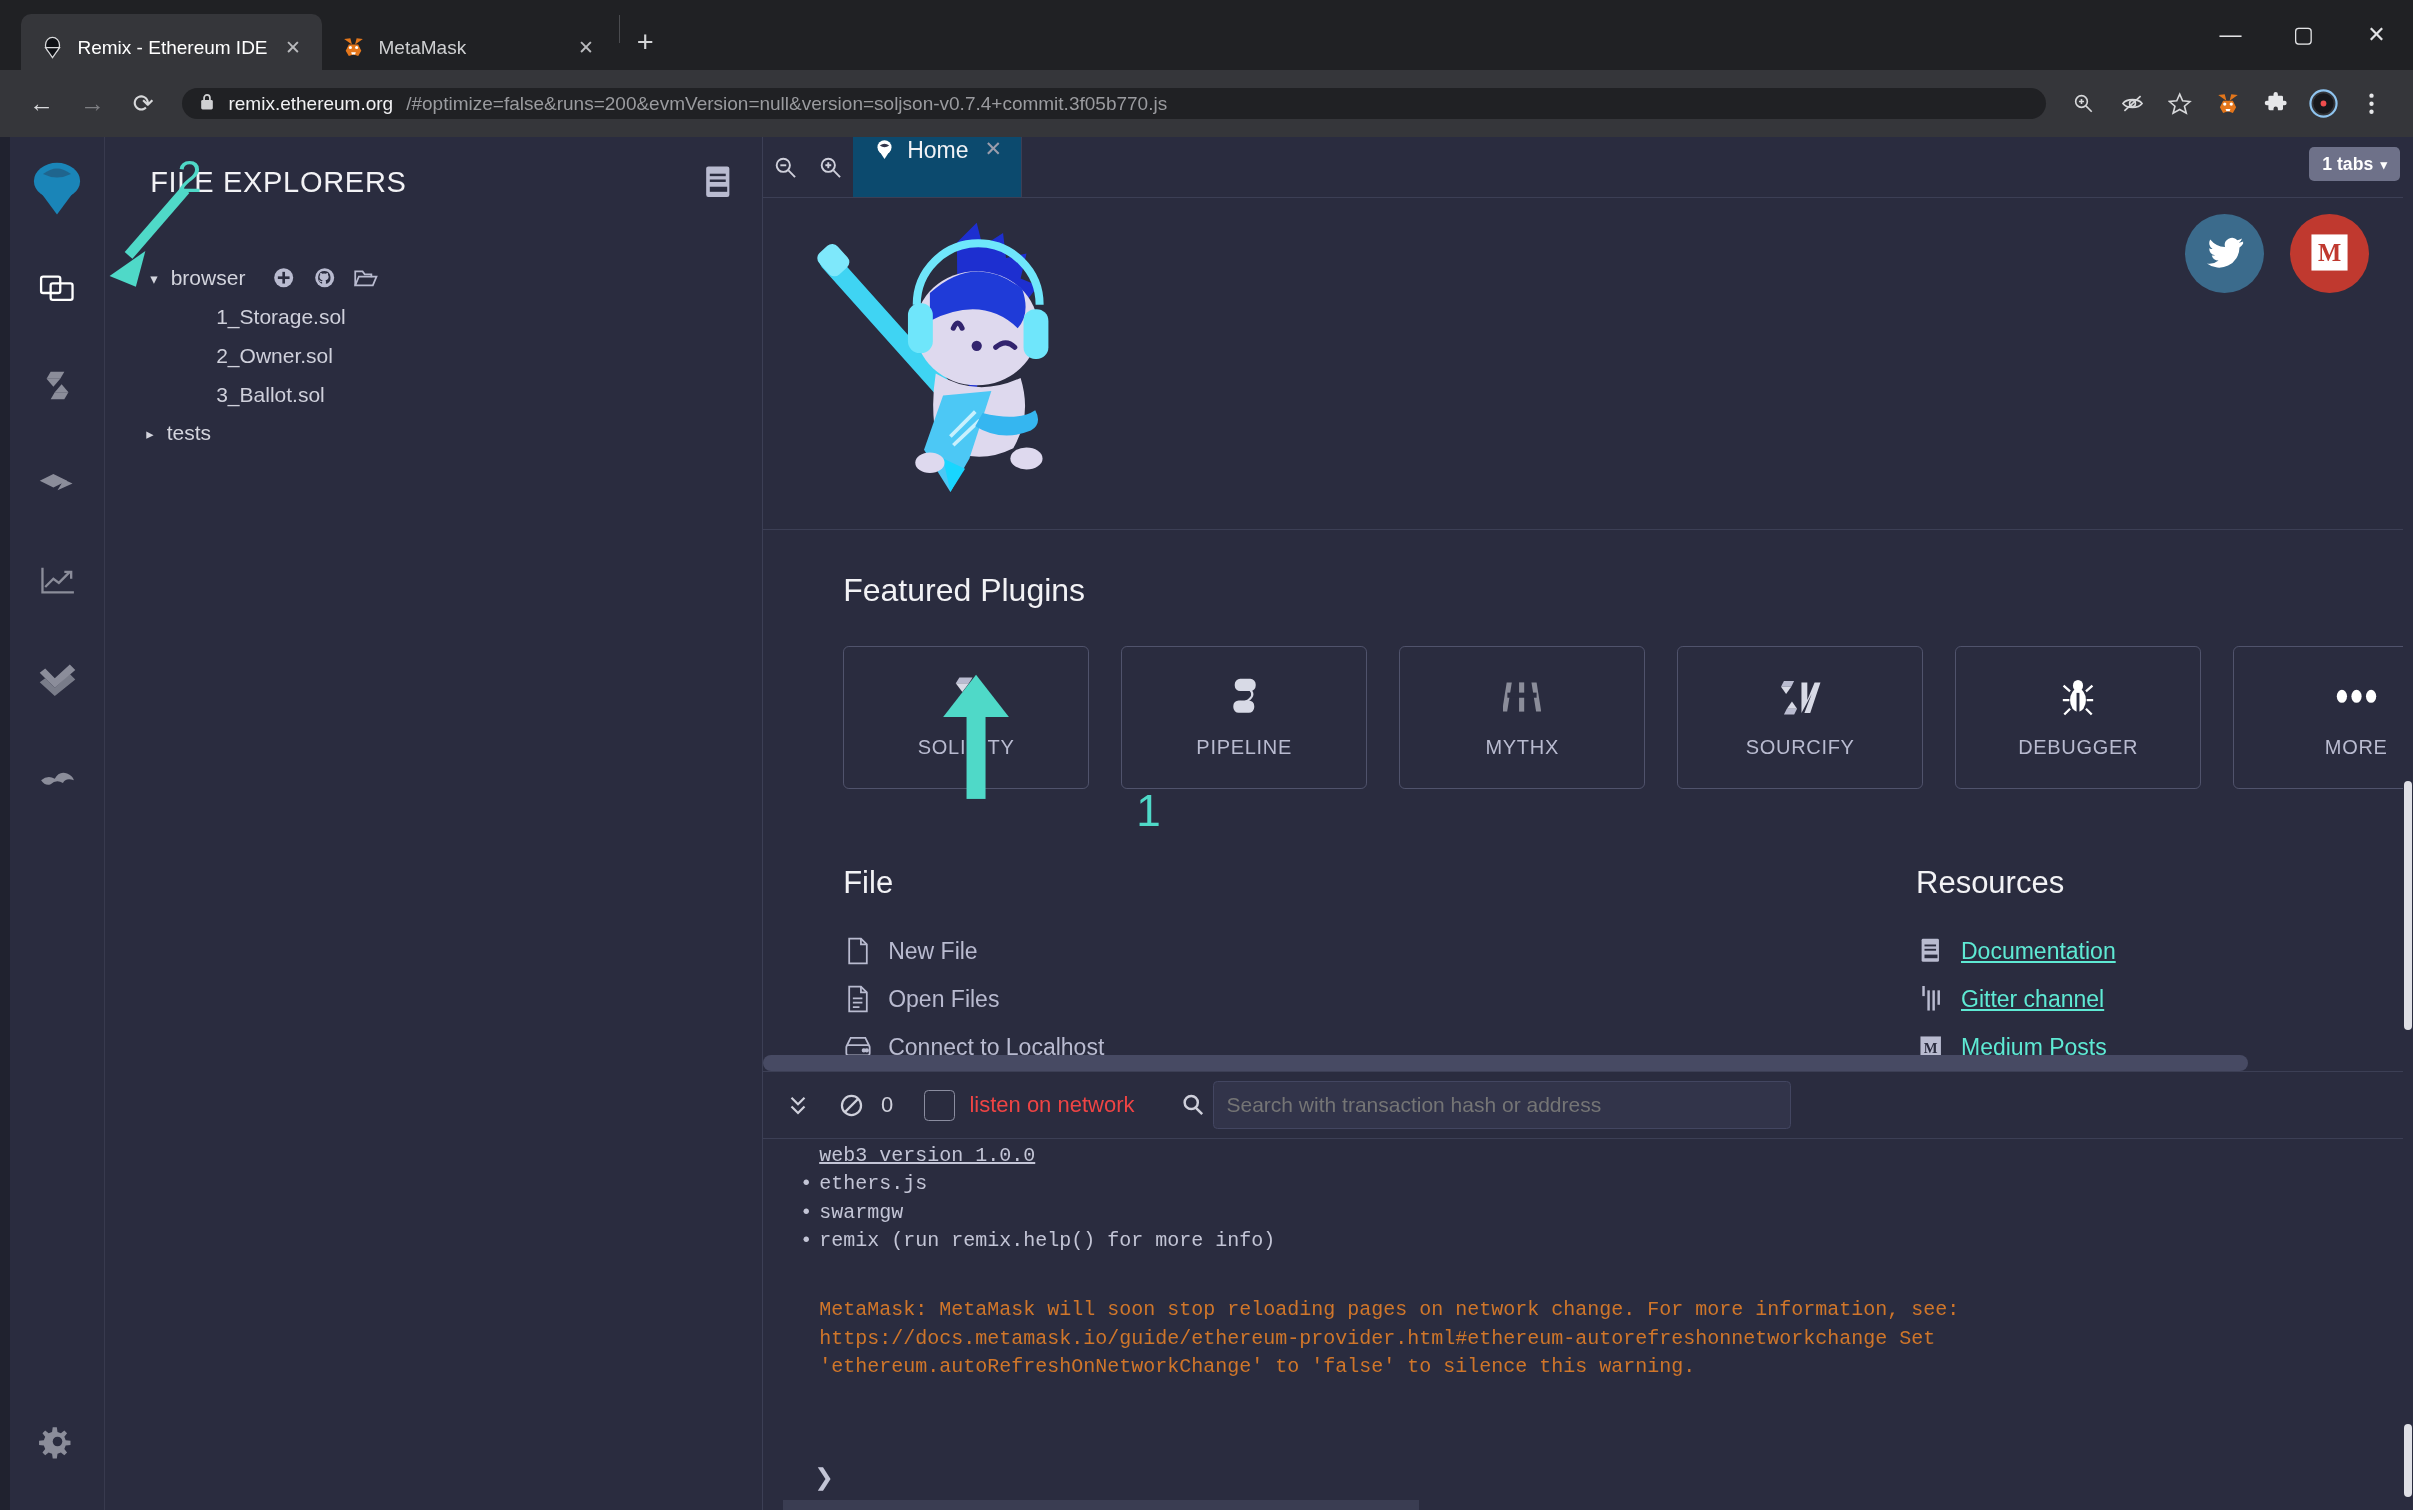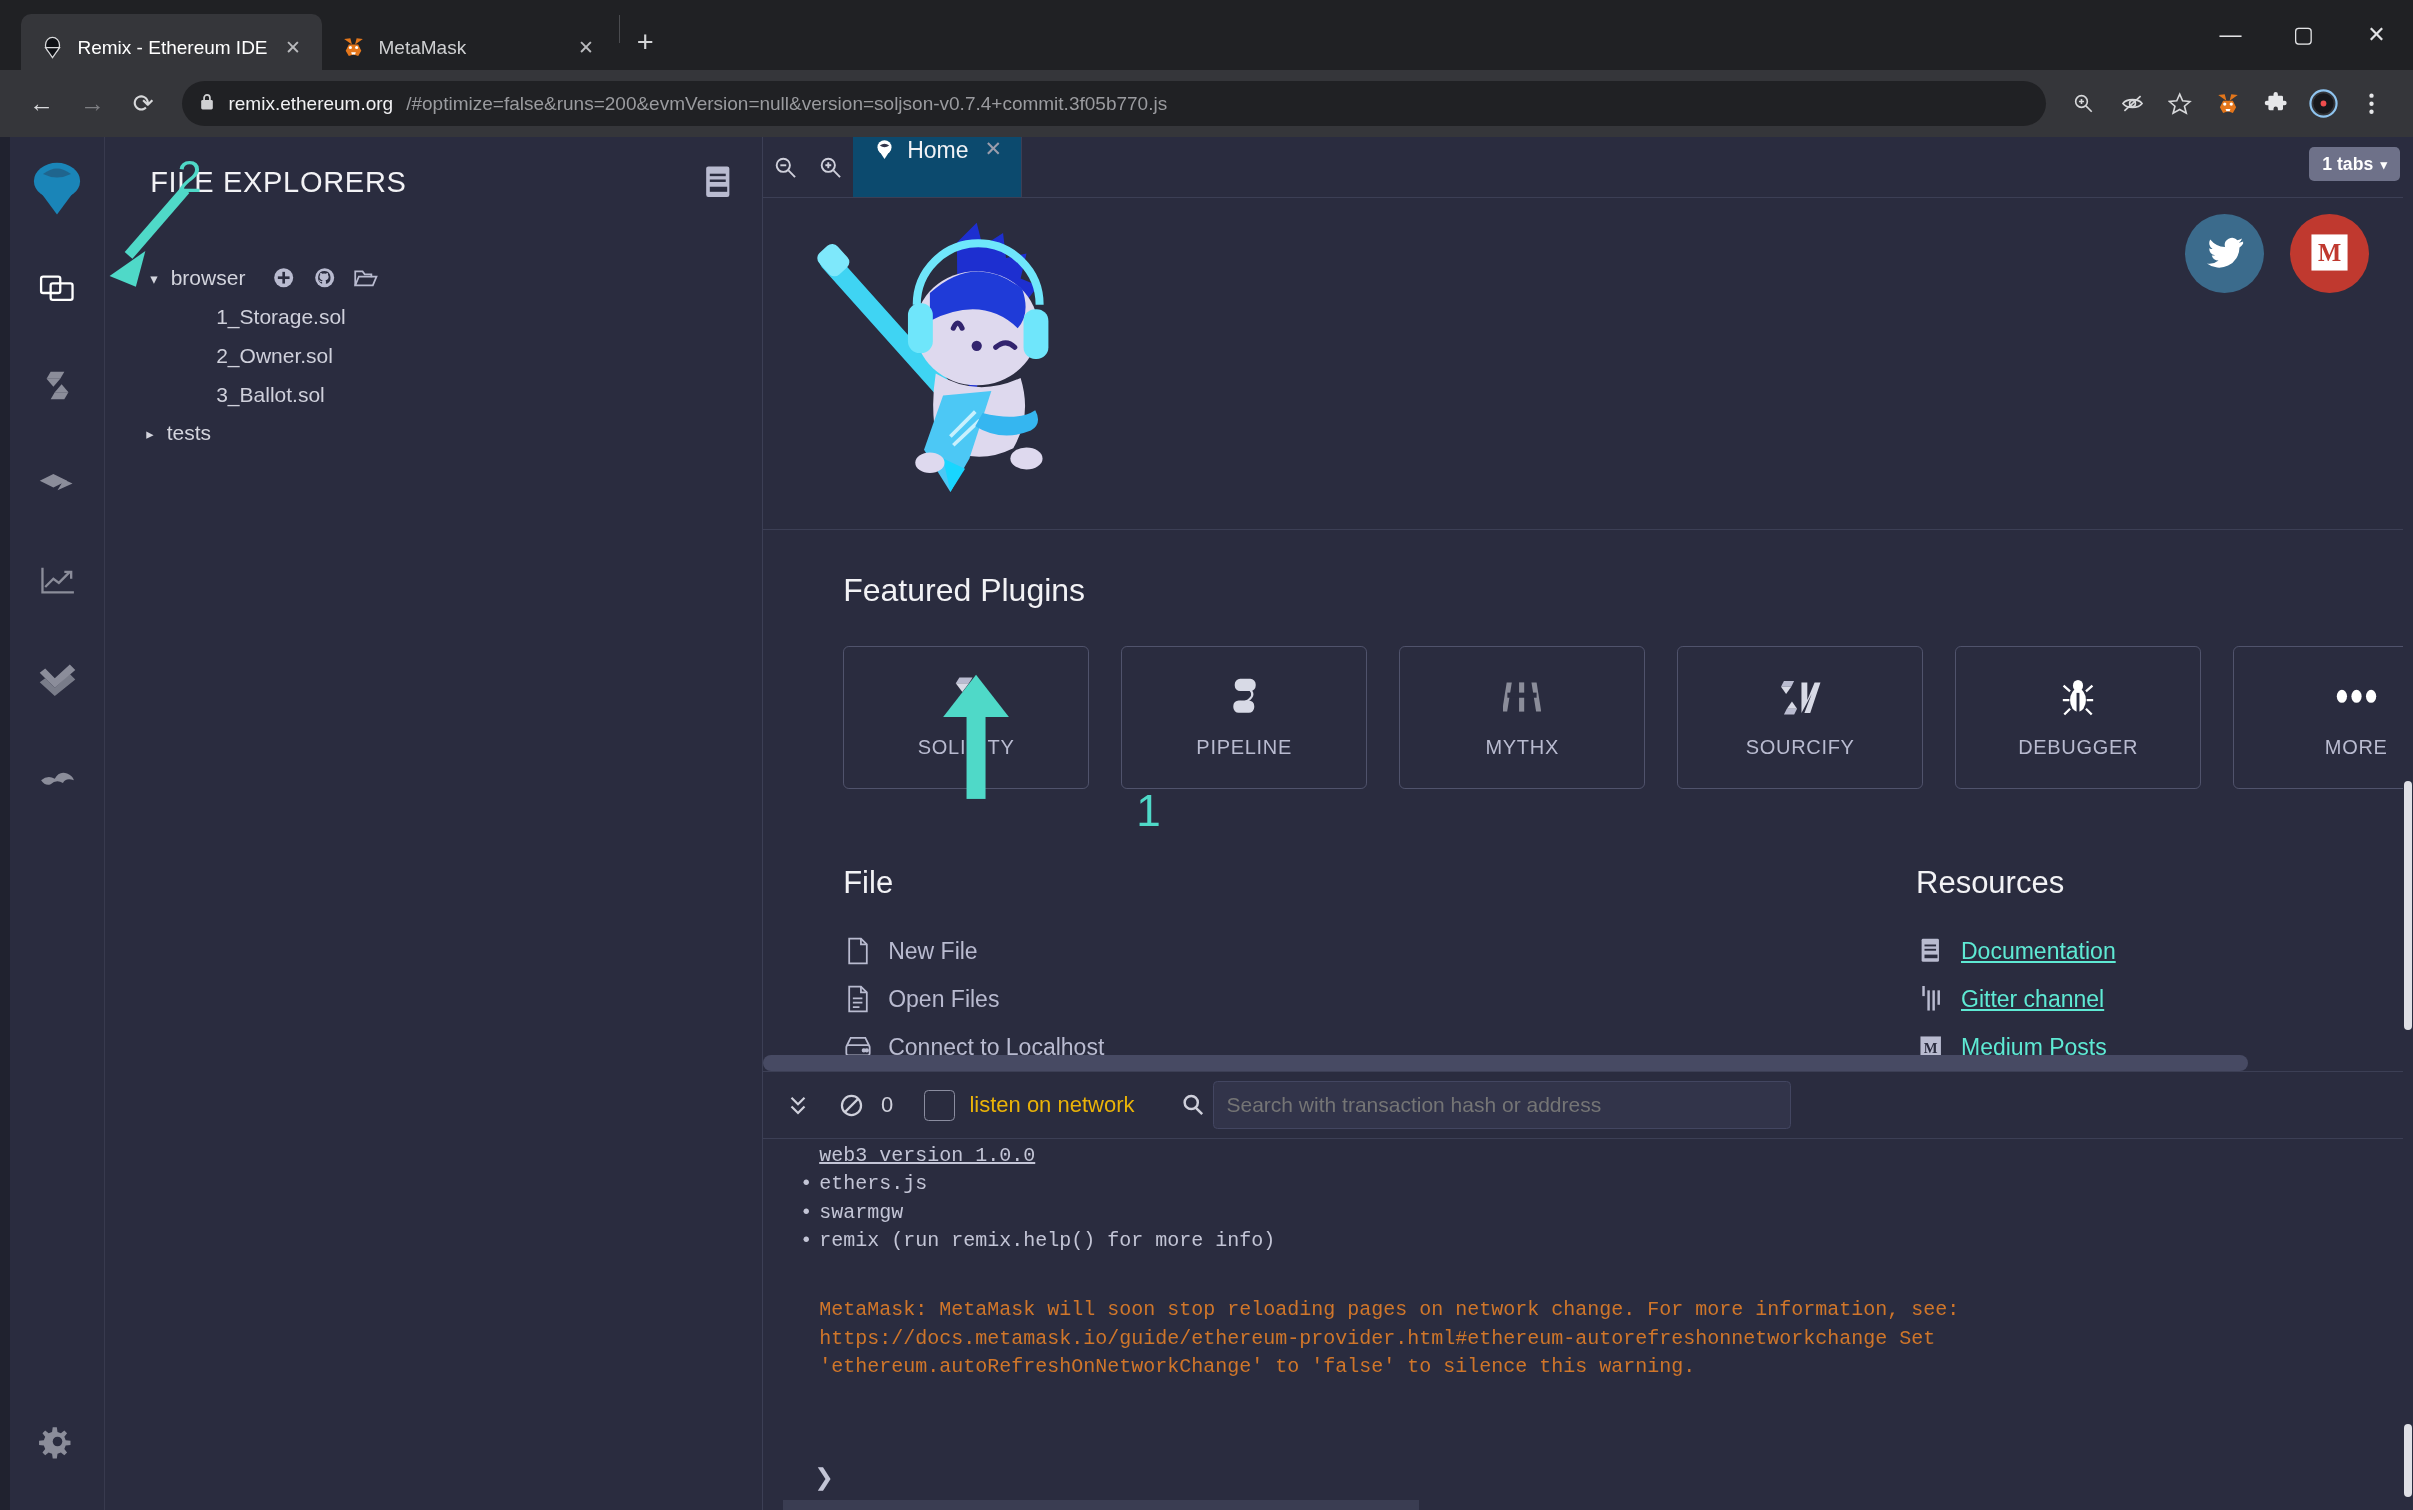--- a/index.html
+++ b/index.html
@@ -35,21 +35,21 @@
     font-size:22px; color:#e2e3e5; cursor:pointer;}
 
   #browser-toolbar{
     height:67px; background:#35363a; display:flex; align-items:center;
     padding:0 19px; gap:5.9px;
   }
   .navbtn{ width:45px; height:45px; border-radius:50%; display:flex; align-items:center; justify-content:center;
     font-size:25px; color:#d8d9db; cursor:pointer;}
   .navbtn.dim{ color:#7e7f83; }
   .omnibox{
-    flex:1; height:45px; background:#202124; border-radius:23.4px;
+    flex:1; height:31px; background:#202124; border-radius:23.4px;
     display:flex; align-items:center; padding:0 17.6px; gap:13px; margin:0 10.2px;
     font-size:19px; overflow:hidden; white-space:nowrap;
   }
   .omnibox .lock{ font-size:17.6px; color:#cfd0d2; }
   .url-host{ color:#f1f1f3; }
   .url-rest{ color:#9a9b9f; }
   .toolicons{ display:flex; align-items:center; gap:2.9px; }
   .toolicons .ti{ width:45px; height:45px; display:flex; align-items:center; justify-content:center;
     font-size:22px; color:#d8d9db; cursor:pointer;}
 
@@ -165,21 +165,21 @@
   
   #terminal{ height:439px; background:#2a2c3f; border-top:1.5px solid #3c3f55; display:flex; flex-direction:column; position:relative;}
   #term-bar{
     height:67px; display:flex; align-items:center; gap:0; padding-left:8.8px;
     border-bottom:1.5px solid #3c3f55;
   }
   .tb-ic{ width:53px; height:67px; display:flex; align-items:center; justify-content:center;
     font-size:23.4px; color:#cfd0db; cursor:pointer;}
   .tb-count{ font-size:22px; color:#cfd0db; margin:0 10.2px 0 2.9px;}
   .tb-check{ width:31px; height:31px; border:1.5px solid #8b8da0; border-radius:4.4px; margin:0 14.6px 0 20.5px; cursor:pointer;}
-  .tb-label{ font-size:22px; color:#eab308; }
+  .tb-label{ font-size:22px; color:#ef4444; }
   .tb-search-ic{ margin-left:39px; font-size:23.4px; color:#cfd0db; width:39px; display:flex; justify-content:center; cursor:pointer;}
   #term-search{
     width:578px; height:48px; background:#32344a; border:1.5px solid #434661; border-radius:4.4px;
     color:#9c9eb2; font-size:21px; padding:0 13px; outline:none;
   }
   #term-log{
     flex:1; overflow:hidden; font-family:"Liberation Mono", monospace;
     font-size:20px; line-height:1.42; padding:2.9px 0 0 0; position:relative;
   }
   #term-log ul{ list-style:none; padding-left:56px; }

